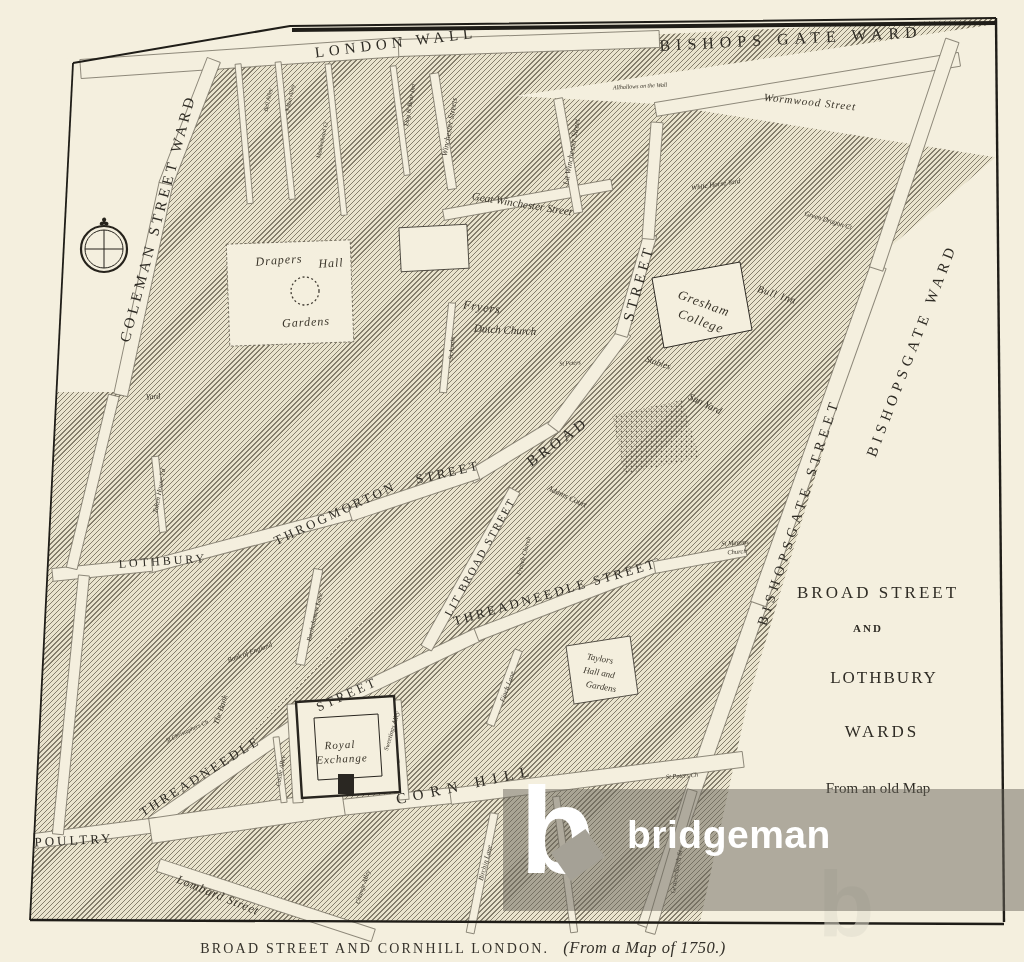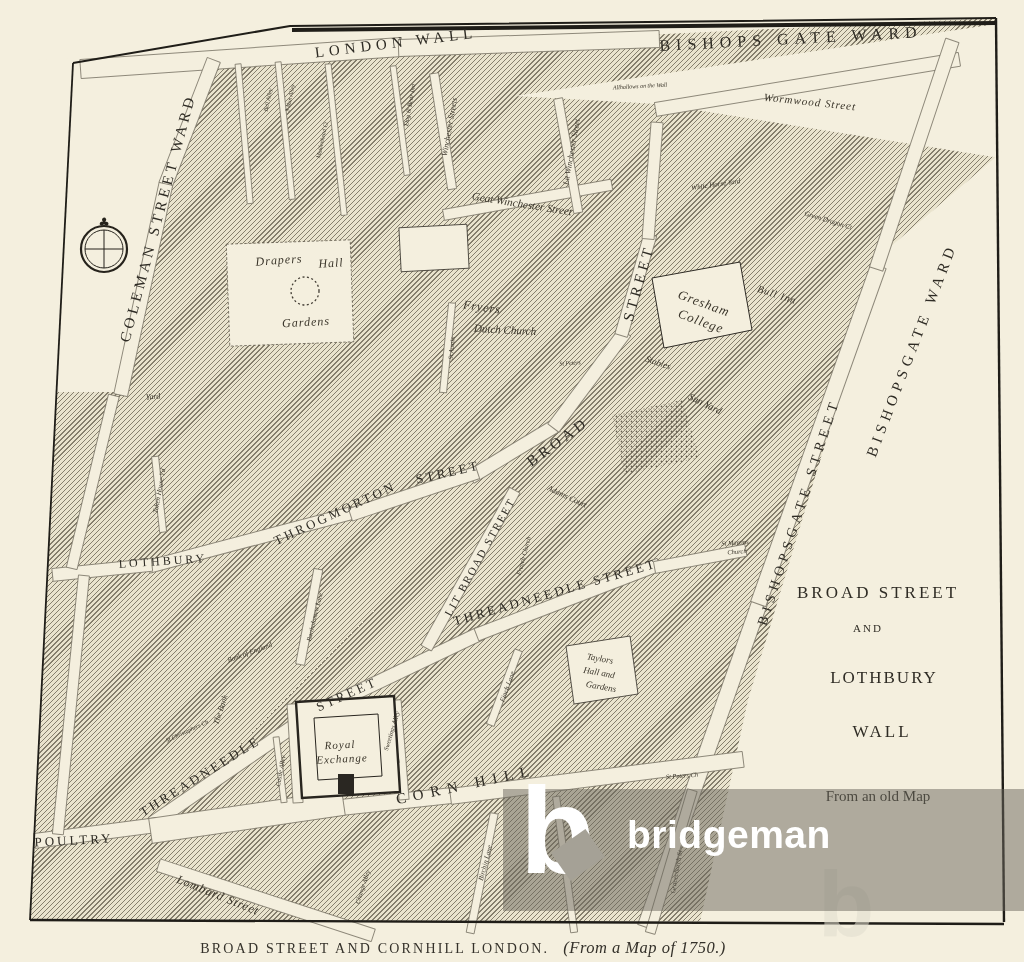--- a/index.html
+++ b/index.html
@@ -27,21 +27,21 @@
     transform-origin:left center;
   }
   .lbl{
     position:absolute;white-space:nowrap;color:#2f2c25;
     transform:translate(-50%,-50%);
     font-family:"Liberation Serif", serif;
     line-height:1;
   }
   .lbl.c{font-style:normal;}
   .lbl.s{font-style:italic;color:#3a352a;}
-  .lbl.p{font-style:normal;margin-top:8px;}
+  .lbl.p{font-style:normal;}
   
   .wm-band{
     position:absolute;left:503px;top:789px;width:521px;height:122px;
     background:rgba(105,102,92,0.5);
   }
   .wm-b{
     position:absolute;left:520px;top:770px;
     font-family:"Liberation Sans", sans-serif;font-weight:bold;
     font-size:122px;line-height:1;color:#ffffff;
   }
@@ -181,23 +181,23 @@
       <div class="lbl c" style="left: 335px; top: 513px; font-size: 13px; letter-spacing: 3px; transform: translate(-50%, -50%) rotate(-25deg);">THROGMORTON</div>
       <div class="lbl c" style="left: 448px; top: 472px; font-size: 13px; letter-spacing: 3px; transform: translate(-50%, -50%) rotate(-13deg);">STREET</div>
       <div class="lbl c" style="left: 163px; top: 561px; font-size: 12px; letter-spacing: 3px; transform: translate(-50%, -50%) rotate(-4deg);">LOTHBURY</div>
       <div class="lbl c" style="left: 480px; top: 557px; font-size: 11px; letter-spacing: 2px; transform: translate(-50%, -50%) rotate(-61deg);">LIT BROAD STREET</div>
       <div class="lbl c" style="left: 555px; top: 592px; font-size: 13px; letter-spacing: 3px; transform: translate(-50%, -50%) rotate(-16deg);">THREADNEEDLE STREET</div>
       <div class="lbl c" style="left: 200px; top: 776px; font-size: 13px; letter-spacing: 3px; transform: translate(-50%, -50%) rotate(-32deg);">THREADNEEDLE</div>
       <div class="lbl c" style="left: 347px; top: 694px; font-size: 13px; letter-spacing: 3px; transform: translate(-50%, -50%) rotate(-24deg);">STREET</div>
       <div class="lbl c" style="left: 466px; top: 785px; font-size: 15px; letter-spacing: 7px; transform: translate(-50%, -50%) rotate(-12deg);">CORN HILL</div>
       <div class="lbl c" style="left: 74px; top: 840px; font-size: 13px; letter-spacing: 3px; transform: translate(-50%, -50%) rotate(-3deg);">POULTRY</div>
       <div class="lbl c" style="left: 878px; top: 592px; font-size: 17px; letter-spacing: 3px; transform: translate(-50%, -50%) rotate(0deg);">BROAD STREET</div>
-      <div class="lbl c" style="left: 868px; top: 628px; font-size: 11px; letter-spacing: 2px; transform: translate(-50%, -50%) rotate(0deg);">AND</div>
+      <div class="lbl c" style="left: 868px; top: 628px; font-size: 11px; letter-spacing: 2px; transform: translate(-50%, -50%) rotate(0deg); font-weight: bold;">AND</div>
       <div class="lbl c" style="left: 884px; top: 677px; font-size: 17px; letter-spacing: 2px; transform: translate(-50%, -50%) rotate(0deg);">LOTHBURY</div>
-      <div class="lbl c" style="left: 882px; top: 731px; font-size: 17px; letter-spacing: 3px; transform: translate(-50%, -50%) rotate(0deg);">WALL</div>
+      <div class="lbl c" style="left: 882px; top: 731px; font-size: 17px; letter-spacing: 3px; transform: translate(-50%, -50%) rotate(0deg);">WARDS</div>
       <div class="lbl p" style="left: 878px; top: 788px; font-size: 15px; letter-spacing: 0px; transform: translate(-50%, -50%) rotate(0deg);">From an old Map</div>
       <div class="lbl s" style="left: 810px; top: 102px; font-size: 11px; letter-spacing: 1px; transform: translate(-50%, -50%) rotate(6deg);">Wormwood Street</div>
       <div class="lbl s" style="left: 640px; top: 86px; font-size: 6px; letter-spacing: 0px; transform: translate(-50%, -50%) rotate(-3deg);">Allhallows on the Wall</div>
       <div class="lbl s" style="left: 522px; top: 204px; font-size: 11px; letter-spacing: 0px; transform: translate(-50%, -50%) rotate(9deg);">Geat Winchester Street</div>
       <div class="lbl s" style="left: 572px; top: 152px; font-size: 8px; letter-spacing: 0px; transform: translate(-50%, -50%) rotate(-80deg);">Lit Winchester Street</div>
       <div class="lbl s" style="left: 450px; top: 127px; font-size: 8px; letter-spacing: 0px; transform: translate(-50%, -50%) rotate(-80deg);">Winchester Streets</div>
       <div class="lbl s" style="left: 410px; top: 105px; font-size: 6.5px; letter-spacing: 0px; transform: translate(-50%, -50%) rotate(-80deg);">Dog &amp; Bear Inn</div>
       <div class="lbl s" style="left: 279px; top: 260px; font-size: 12px; letter-spacing: 1px; transform: translate(-50%, -50%) rotate(-4deg);">Drapers</div>
       <div class="lbl s" style="left: 331px; top: 263px; font-size: 12px; letter-spacing: 1px; transform: translate(-50%, -50%) rotate(-4deg);">Hall</div>
       <div class="lbl s" style="left: 306px; top: 322px; font-size: 12px; letter-spacing: 1px; transform: translate(-50%, -50%) rotate(-3deg);">Gardens</div>

